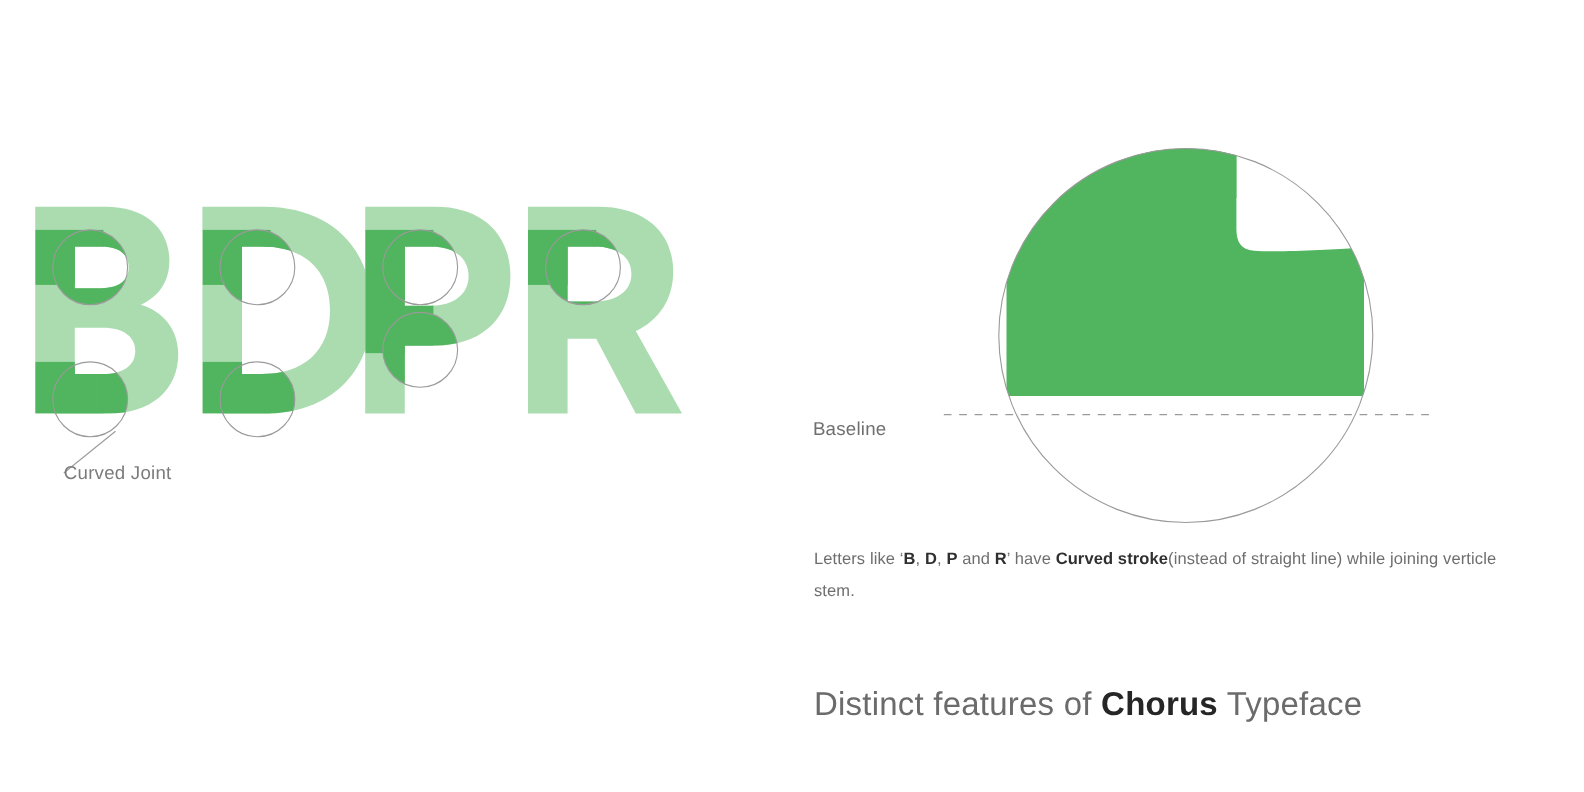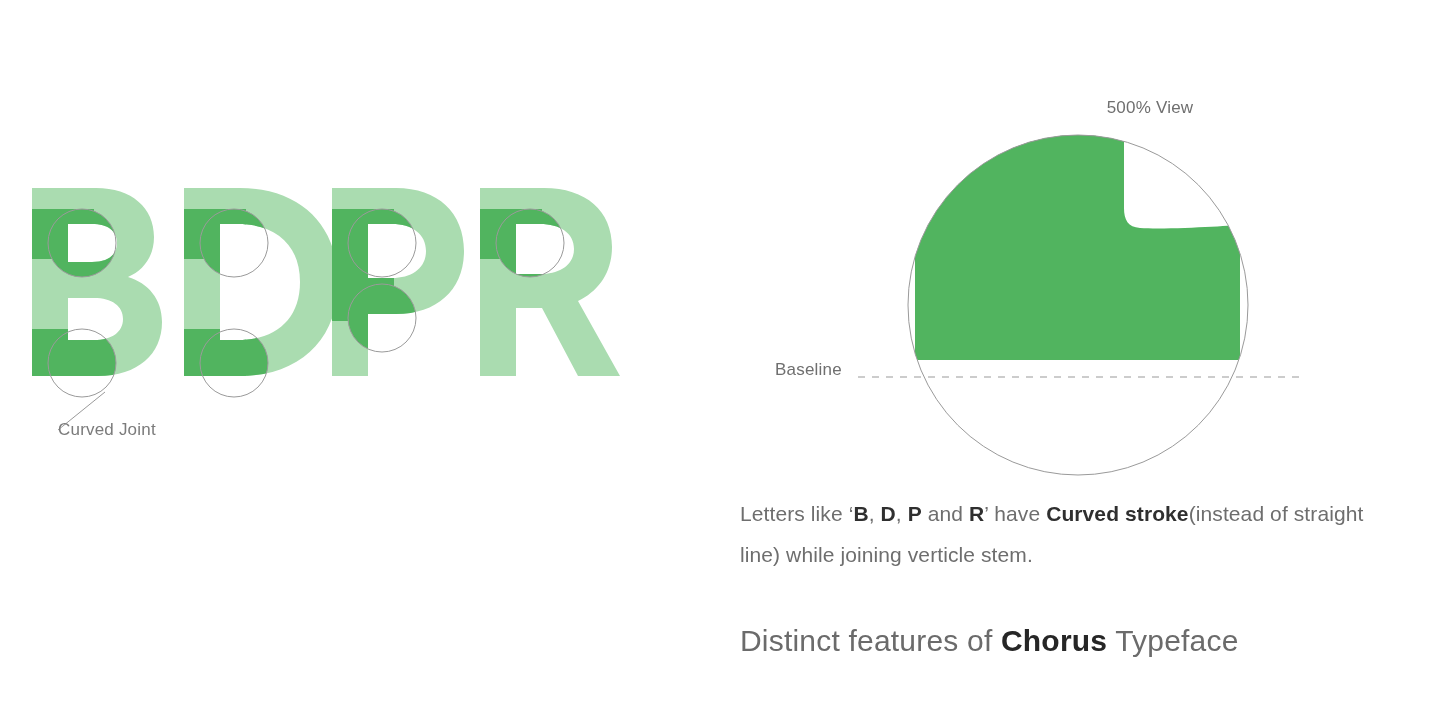--- a/index.html
+++ b/index.html
@@ -56,41 +56,40 @@
     top: 98px;
     width: 220px;
     text-align: center;
     font-size: 17px;
     color: #6f6f6f;
     letter-spacing: .2px;
   }
   #baseline-label {
     position: absolute;
     left: 39px;
-    top: 360px;
+    top: 380px;
     font-size: 17px;
     color: #6f6f6f;
     letter-spacing: .2px;
-    margin-left: 36px;
   }
   #magnifier-svg {
     position: absolute;
     left: 140px;
     top: 120px;
     width: 620px;
     height: 380px;
     display: block;
     overflow: visible;
   }
   #description {
     position: absolute;
     left: 40px;
     top: 494px;
     width: 630px;
-    font-size: 21px;
+    font-size: 15px;
     line-height: 1.95;
     color: #6e6e6e;
     letter-spacing: .1px;
   }
   #description b {
     color: #2f2f2f;
     font-weight: 700;
   }
   #headline {
     position: absolute;
@@ -192,21 +191,20 @@
       </g>
 
       <line x1="85" y1="212" x2="38" y2="250" stroke="#9a9a9a" stroke-width="1"></line>
     </svg>
 
     <div id="curved-joint-label">Curved Joint</div>
   </div>
 
   <div id="right-panel">
 
-    <div id="zoom-label">500% View</div>
 
     <div id="baseline-label">Baseline</div>
 
     <svg id="magnifier-svg" viewBox="0 0 620 380">
       <defs>
         <clipPath id="clip-lens">
           <circle cx="238" cy="185" r="170"></circle>
         </clipPath>
       </defs>
 

